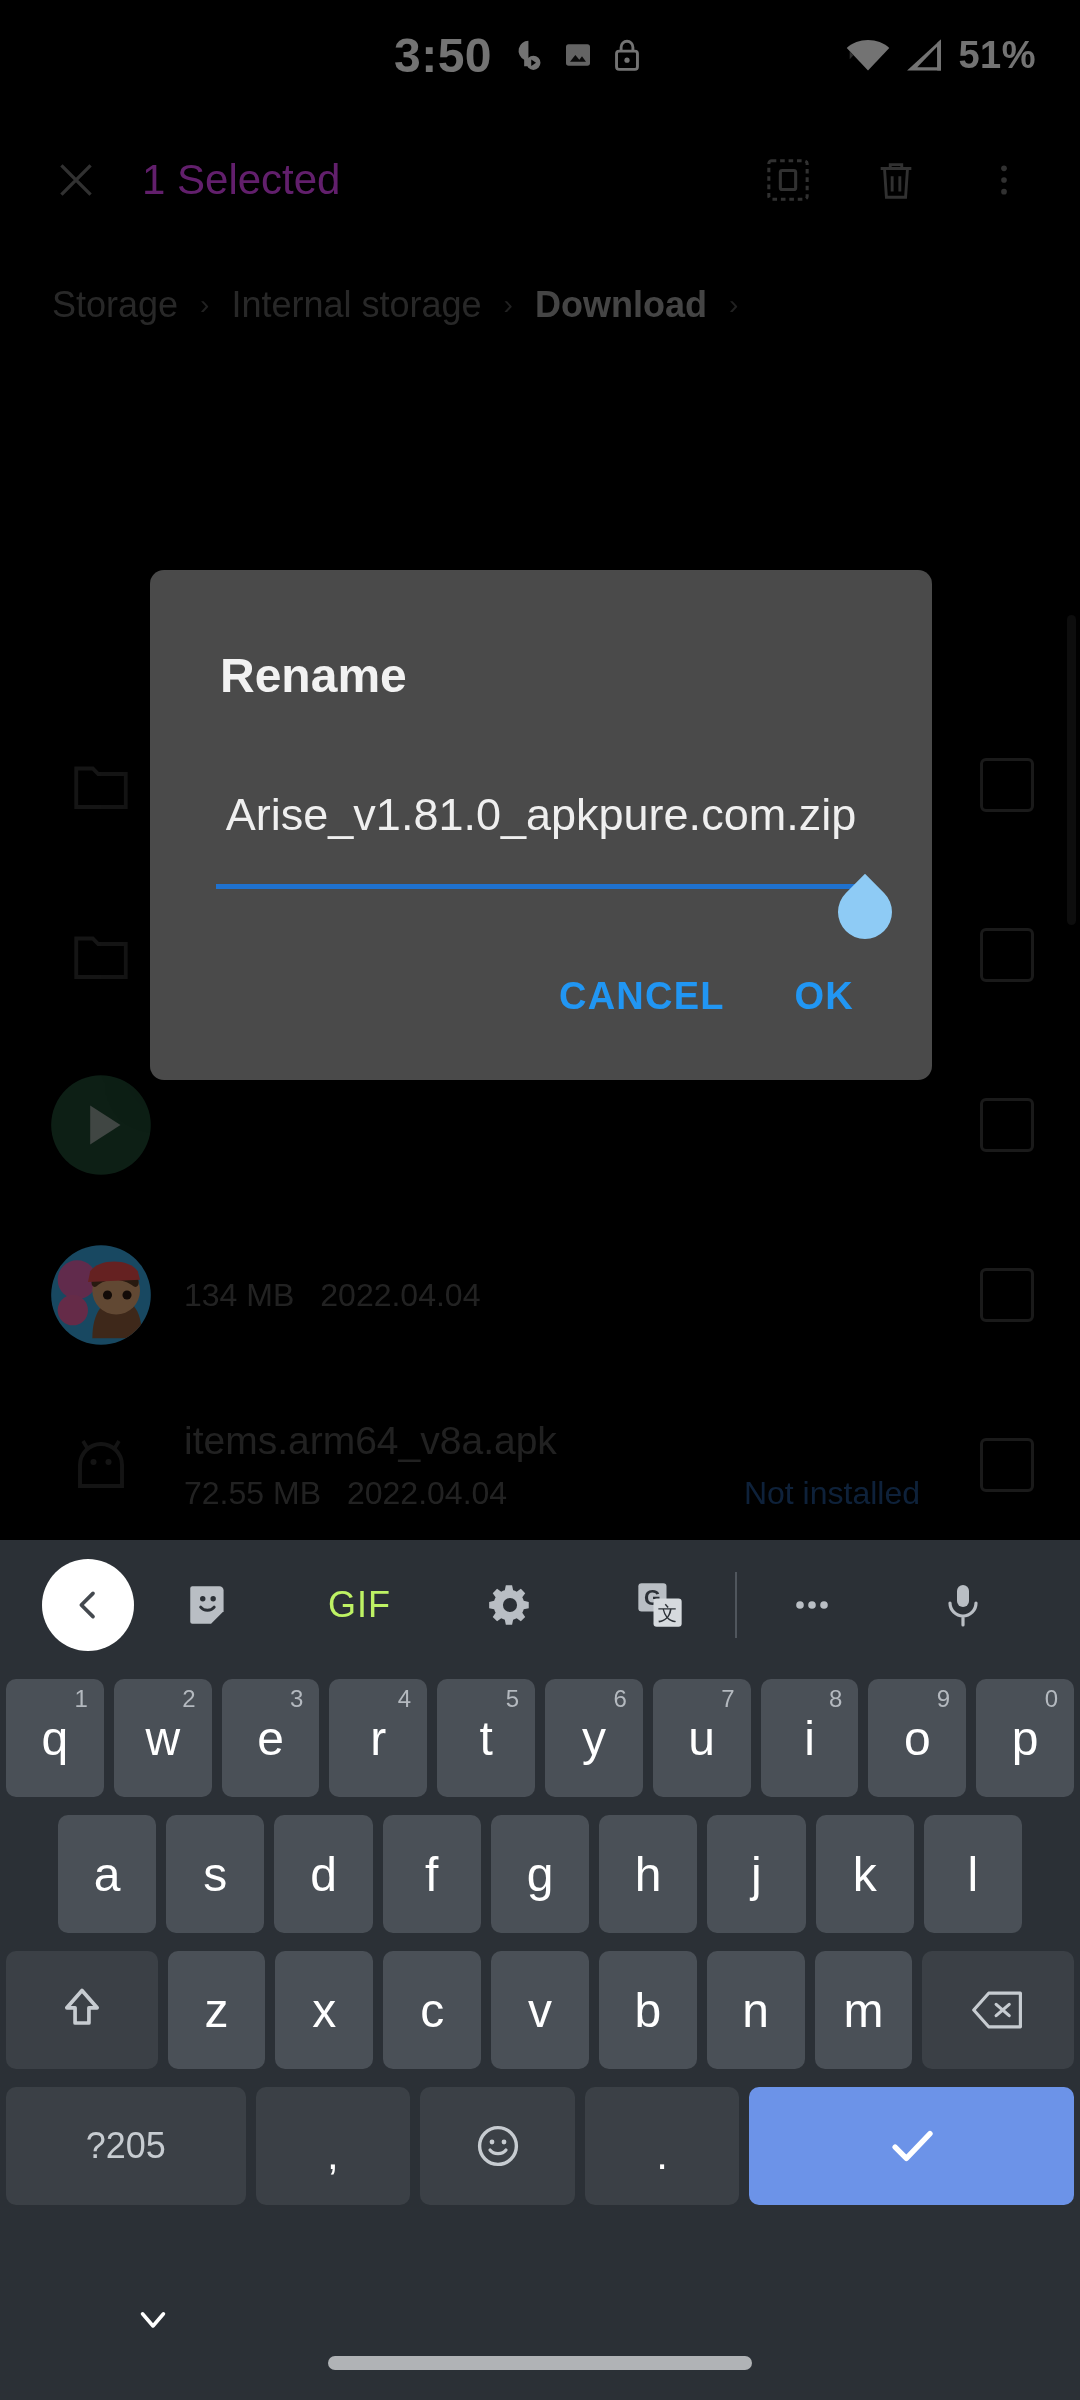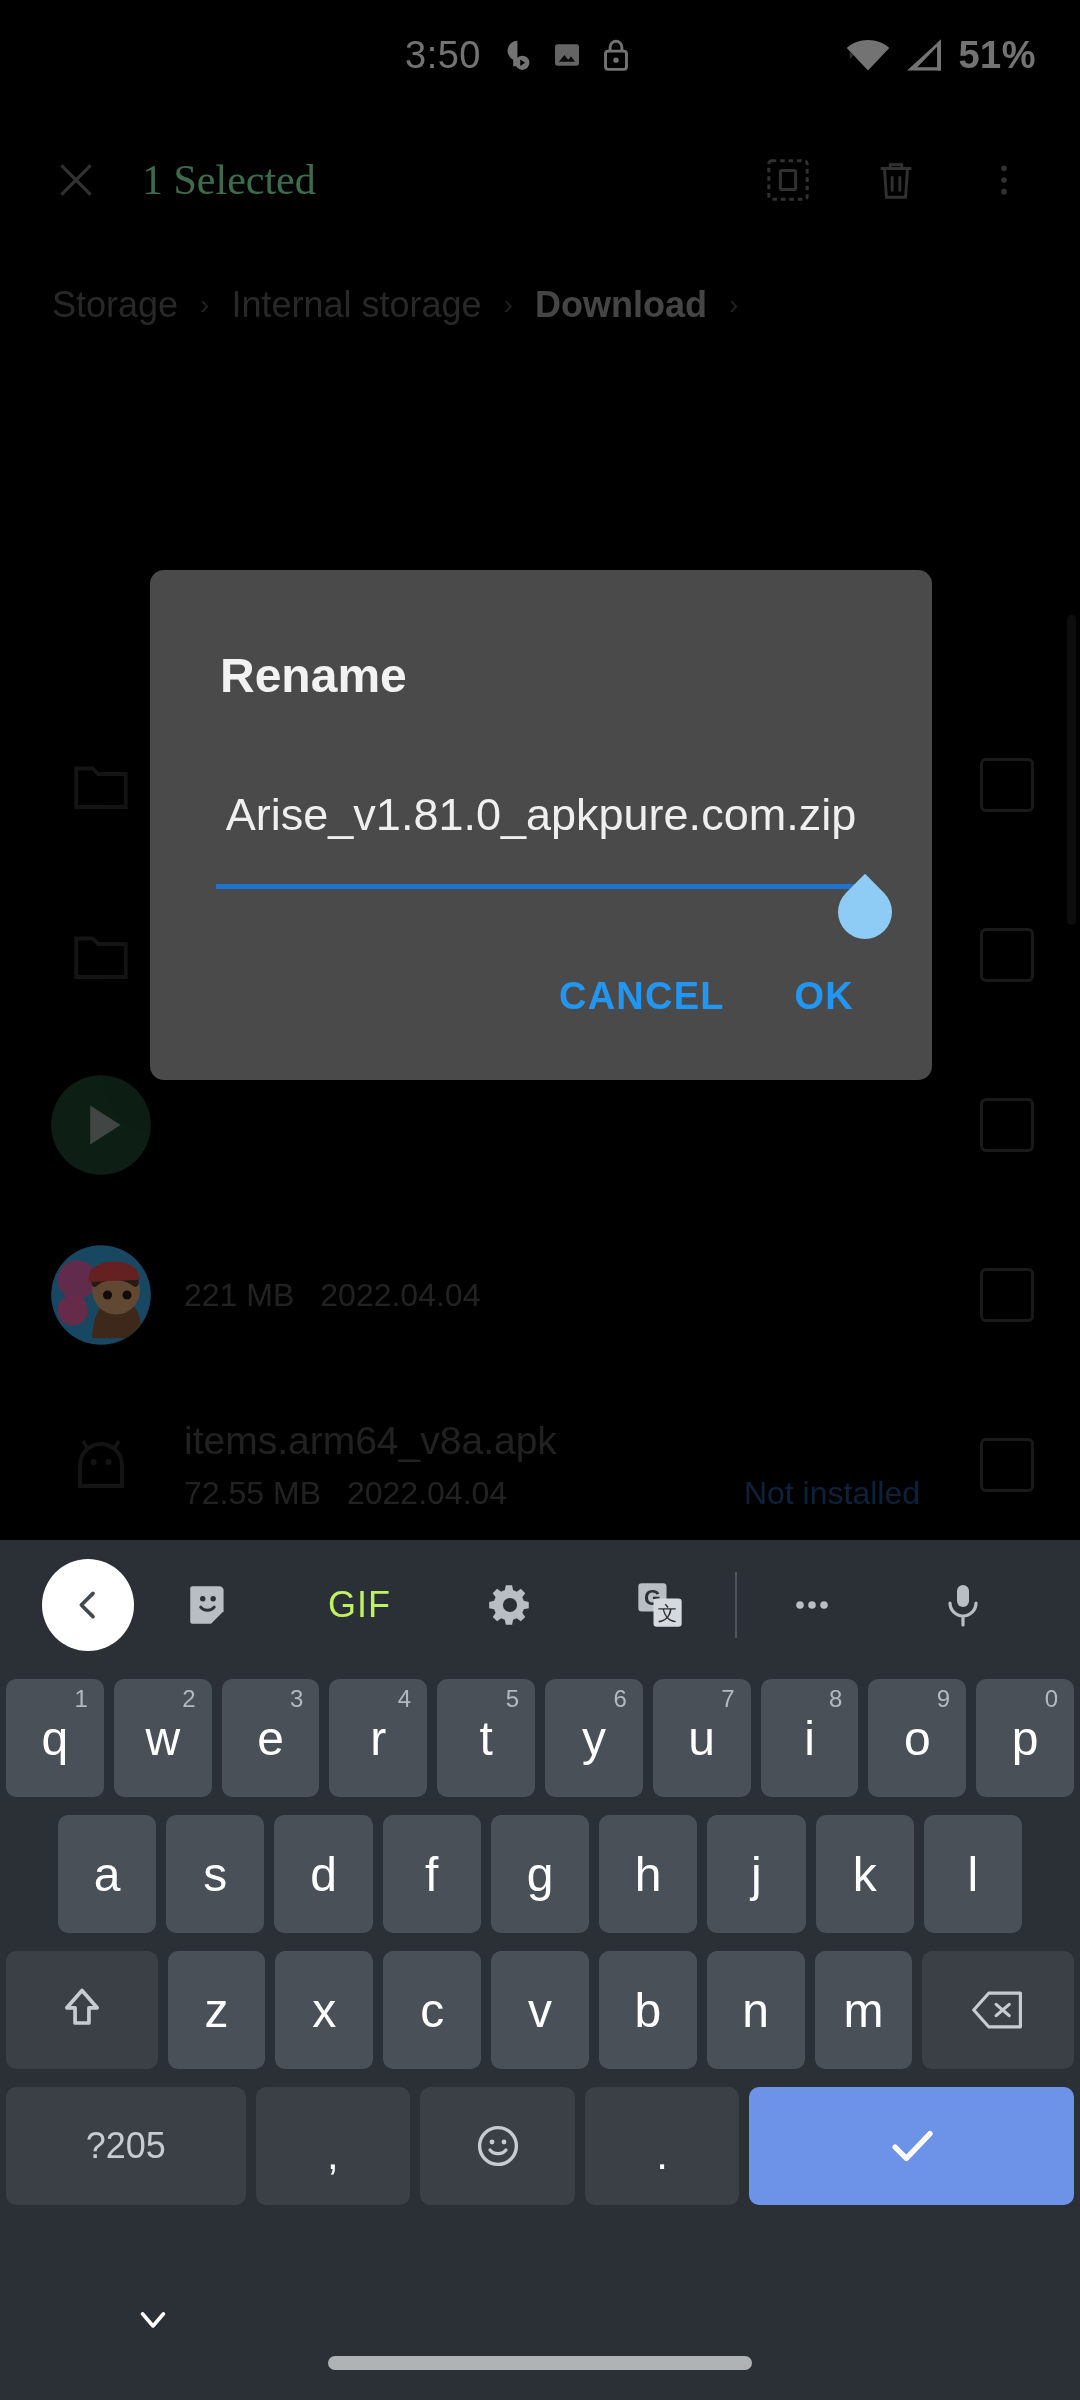--- a/index.html
+++ b/index.html
@@ -11,30 +11,30 @@
   }
   #screen { position: relative; width: 1080px; height: 2400px; background:#000; }
 
   
   .statusbar{
     position:absolute; top:0; left:0; width:1080px; height:110px;
     display:flex; align-items:center; color:#fff; background:#000;
   }
   .sb-left{ flex:1; }
   .sb-center{ display:flex; align-items:center; gap:18px; }
-  .sb-time{ font-size:38px; font-weight:400; letter-spacing:.5px; }
+  .sb-time{ font-size:48px; font-weight:700; letter-spacing:.5px; }
   .sb-right{ flex:1; display:flex; align-items:center; justify-content:flex-end; gap:14px; padding-right:44px; }
   .sb-batt{ font-size:38px; font-weight:600; letter-spacing:.5px; }
   .sb-icon{ display:flex; align-items:center; }
 
   
   .fm{ position:absolute; top:110px; left:0; width:1080px; height:1430px; background:#000; }
   .fm-toolbar{ height:140px; display:flex; align-items:center; padding:0 30px; }
   .fm-close{ width:92px; height:92px; display:flex; align-items:center; justify-content:center; }
-  .fm-title{ color:#86efac; font-size:42px; margin-left:20px; flex:1;font-family:Liberation Serif, serif; }
+  .fm-title{ color:#d946ef; font-size:42px; margin-left:20px; flex:1; }
   .fm-act{ width:92px; height:92px; display:flex; align-items:center; justify-content:center; margin-left:16px; }
 
   .breadcrumb{ height:110px; display:flex; align-items:center; padding:0 52px; gap:22px; }
   .bc-item{ color:#5a5a5a; font-size:36px; }
   .bc-item.current{ color:#9a9a9a; font-weight:600; }
   .bc-sep{ color:#4a4a4a; font-size:28px; }
 
   .fm-list{ position:relative; }
   .fm-row{ position:absolute; left:0; width:1080px; height:170px; display:flex; align-items:center; padding:0 46px; }
   .fm-ico{ width:110px; height:110px; display:flex; align-items:center; justify-content:center; flex-shrink:0; }
@@ -238,21 +238,21 @@
               <circle cx="31" cy="22" r="11" fill="#d8a172"></circle>
               <path d="M20 16c3-7 17-7 21 0 1 3 0 5-2 4-5-4-13-4-17 0-2 1-3-1-2-4z" fill="#5a3a25"></path>
               <path d="M19 13c4-6 18-6 22 0l1 4-24 1z" fill="#e04b4b"></path>
               <circle cx="27" cy="24" r="2.1" fill="#2a1a12"></circle>
               <circle cx="36" cy="24" r="2.1" fill="#2a1a12"></circle>
             </g>
           </svg>
         </div>
         <div class="fm-txt">
           <div class="fm-meta">
-            <span class="fm-sub">221 MB</span>
+            <span class="fm-sub">134 MB</span>
             <span class="fm-sub">2022.04.04</span>
           </div>
         </div>
         <div class="fm-cb"></div>
       </div>
 
       <div class="fm-row" style="top:1020px">
         <div class="fm-ico">
           <svg width="72" height="72" viewBox="0 0 24 24">
             <path d="M7.5 6.5L6 4M16.5 6.5L18 4" stroke="#2e2e2e" stroke-width="1.2" fill="none"></path>

